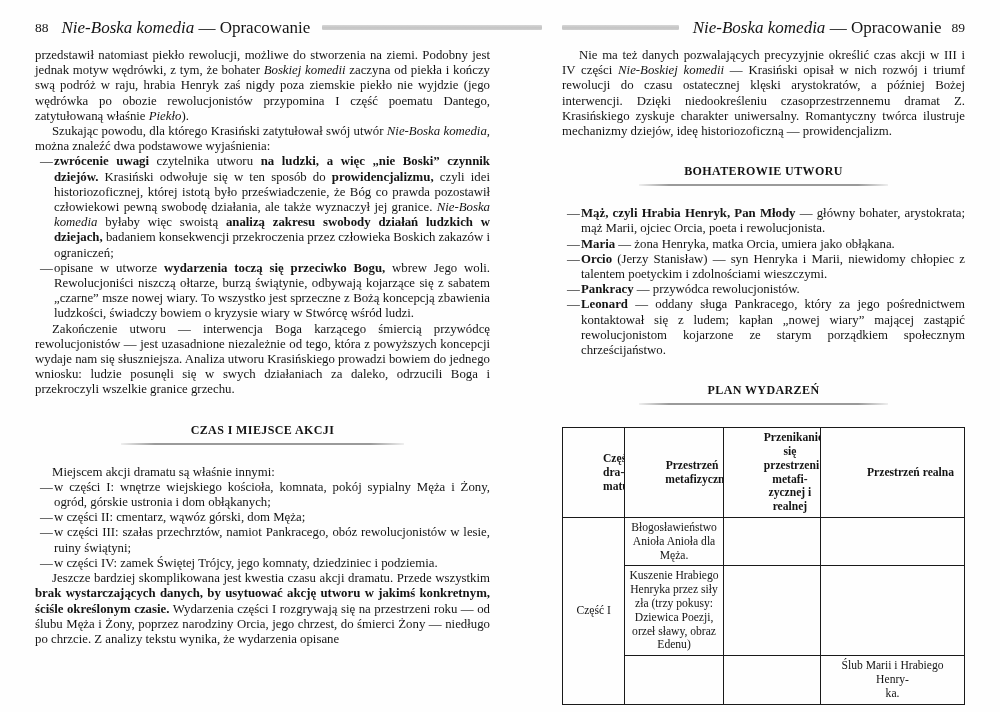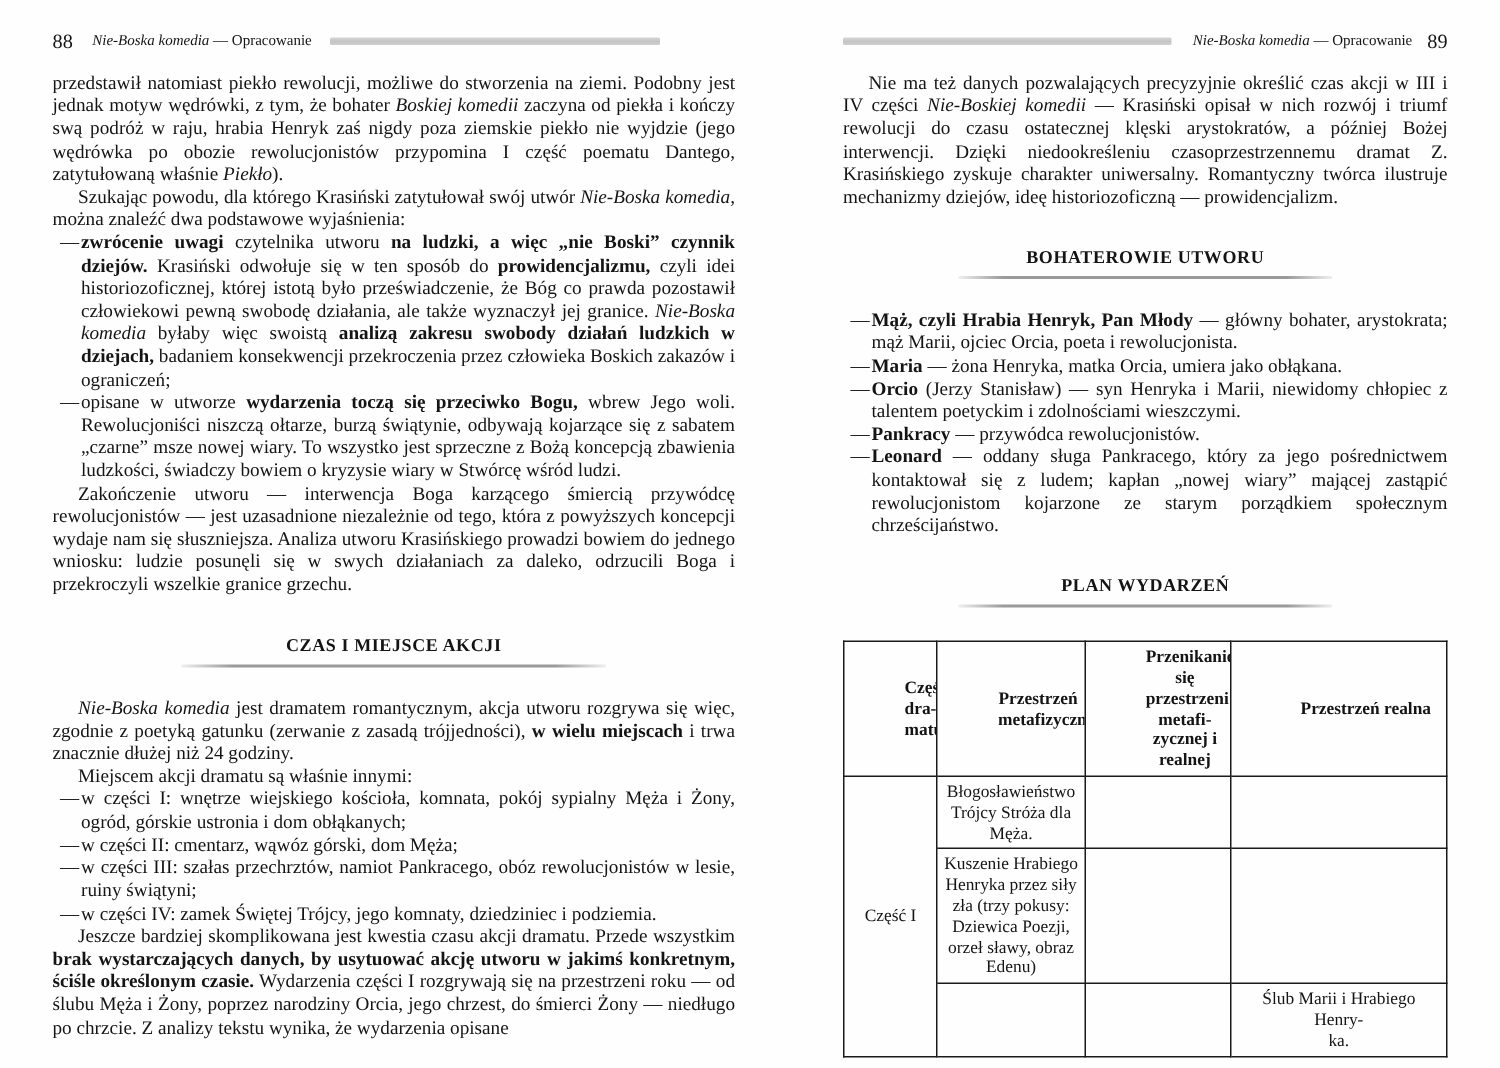--- a/index.html
+++ b/index.html
@@ -7,21 +7,21 @@
     width:1000px;height:712px;position:relative;overflow:hidden;
     background:var(--background,#fefefe);
     font-family:"Liberation Serif","DejaVu Serif",serif;
     color:var(--text,#141414);
   }
   .page{position:absolute;top:20px;}
   .page-left{left:35px;width:455px;}
   .page-right{left:562px;width:403px;}
   .page-header{display:flex;align-items:center;height:15px;margin-bottom:13px;}
   .pagenum{font-weight:normal;font-size:13.5px;flex:0 0 auto;}
-  .header-title{font-size:10px;white-space:nowrap;flex:0 0 auto;}
+  .header-title{font-size:17px;white-space:nowrap;flex:0 0 auto;}
   .page-left .header-title{margin-left:13px;}
   .page-right .header-title{margin:0 10px 0 14px;}
   .header-title .it{font-style:italic;}
   .header-bar{
     height:5px;border-radius:1px;
     background:linear-gradient(to bottom,#d6d6d6 0%,var(--header-bar,#c4c4c4) 55%,#d0d0d0 100%);
   }
   .page-left .header-bar{width:220px;margin-left:12px;flex:0 0 auto;}
   .page-right .header-bar{flex:1 1 auto;}
   .page-body{font-size:12.8px;line-height:15.2px;text-align:justify;}
@@ -63,21 +63,20 @@
   <div class="page-body">
       <p class="para"><span>przedstawił natomiast piekło rewolucji, możliwe do stworzenia na ziemi. Podobny jest jednak motyw wędrówki, z tym, że bohater </span><span style="font-style: italic;">Boskiej komedii</span><span> zaczyna od piekła i kończy swą podróż w raju, hrabia Henryk zaś nigdy poza ziemskie piekło nie wyjdzie (jego wędrówka po obozie rewolucjonistów przypomina I część poematu Dantego, zatytułowaną właśnie </span><span style="font-style: italic;">Piekło</span><span>).</span></p>
       <p class="para indent"><span>Szukając powodu, dla którego Krasiński zatytułował swój utwór </span><span style="font-style: italic;">Nie-Boska komedia,</span><span> można znaleźć dwa podstawowe wyjaśnienia:</span></p>
       <div class="bullet-item"><span class="dash">—</span><span style="font-weight: bold;">zwrócenie uwagi</span><span> czytelnika utworu </span><span style="font-weight: bold;">na ludzki, a więc „nie Boski” czynnik dziejów.</span><span> Krasiński odwołuje się w ten sposób do </span><span style="font-weight: bold;">prowidencjalizmu,</span><span> czyli idei historiozoficznej, której istotą było przeświadczenie, że Bóg co prawda pozostawił człowiekowi pewną swobodę działania, ale także wyznaczył jej granice. </span><span style="font-style: italic;">Nie-Boska komedia</span><span> byłaby więc swoistą </span><span style="font-weight: bold;">analizą zakresu swobody działań ludzkich w dziejach,</span><span> badaniem konsekwencji przekroczenia przez człowieka Boskich zakazów i ograniczeń;</span></div>
       <div class="bullet-item"><span class="dash">—</span><span>opisane w utworze </span><span style="font-weight: bold;">wydarzenia toczą się przeciwko Bogu,</span><span> wbrew Jego woli. Rewolucjoniści niszczą ołtarze, burzą świątynie, odbywają kojarzące się z sabatem „czarne” msze nowej wiary. To wszystko jest sprzeczne z Bożą koncepcją zbawienia ludzkości, świadczy bowiem o kryzysie wiary w Stwórcę wśród ludzi.</span></div>
       <p class="para indent"><span>Zakończenie utworu — interwencja Boga karzącego śmiercią przywódcę rewolucjonistów — jest uzasadnione niezależnie od tego, która z powyższych koncepcji wydaje nam się słuszniejsza. Analiza utworu Krasińskiego prowadzi bowiem do jednego wniosku: ludzie posunęli się w swych działaniach za daleko, odrzucili Boga i przekroczyli wszelkie granice grzechu.</span></p>
       <div class="section-heading">
         <div class="heading-text">CZAS I MIEJSCE AKCJI</div>
         <div class="heading-rule"></div>
       </div>
-      <p class="para indent"><span style="font-style: italic;">Nie-Boska komedia</span><span> jest dramatem romantycznym, akcja utworu rozgrywa się więc, zgodnie z poetyką gatunku (zerwanie z zasadą trójjedności), </span><span style="font-weight: bold;">w wielu miejscach</span><span> i trwa znacznie dłużej niż 24 godziny.</span></p>
       <p class="para indent"><span>Miejscem akcji dramatu są właśnie innymi:</span></p>
       <div class="bullet-item"><span class="dash">—</span><span>w części I: wnętrze wiejskiego kościoła, komnata, pokój sypialny Męża i Żony, ogród, górskie ustronia i dom obłąkanych;</span></div>
       <div class="bullet-item"><span class="dash">—</span><span>w części II: cmentarz, wąwóz górski, dom Męża;</span></div>
       <div class="bullet-item"><span class="dash">—</span><span>w części III: szałas przechrztów, namiot Pankracego, obóz rewolucjonistów w lesie, ruiny świątyni;</span></div>
       <div class="bullet-item"><span class="dash">—</span><span>w części IV: zamek Świętej Trójcy, jego komnaty, dziedziniec i podziemia.</span></div>
       <p class="para indent"><span>Jeszcze bardziej skomplikowana jest kwestia czasu akcji dramatu. Przede wszystkim </span><span style="font-weight: bold;">brak wystarczających danych, by usytuować akcję utworu w jakimś konkretnym, ściśle określonym czasie.</span><span> Wydarzenia części I rozgrywają się na przestrzeni roku — od ślubu Męża i Żony, poprzez narodziny Orcia, jego chrzest, do śmierci Żony — niedługo po chrzcie. Z analizy tekstu wynika, że wydarzenia opisane</span></p>
     </div>
 </div>
 
 <div class="page page-right">
@@ -117,21 +116,21 @@
         <th>Przestrzeń
 metafizyczna</th>
         <th>Przenikanie się
 przestrzeni metafi-
 zycznej i realnej</th>
         <th>Przestrzeń realna</th>
       </tr>
       <tr class="r1">
         <td rowspan="3">Część I</td>
         <td>Błogosławieństwo
-Trójcy Stróża dla
+Anioła Anioła dla
 Męża.</td>
         <td></td>
         <td></td>
       </tr>
       <tr class="r2">
         <td>Kuszenie Hrabiego
 Henryka przez siły
 zła (trzy pokusy:
 Dziewica Poezji,
 orzeł sławy, obraz

